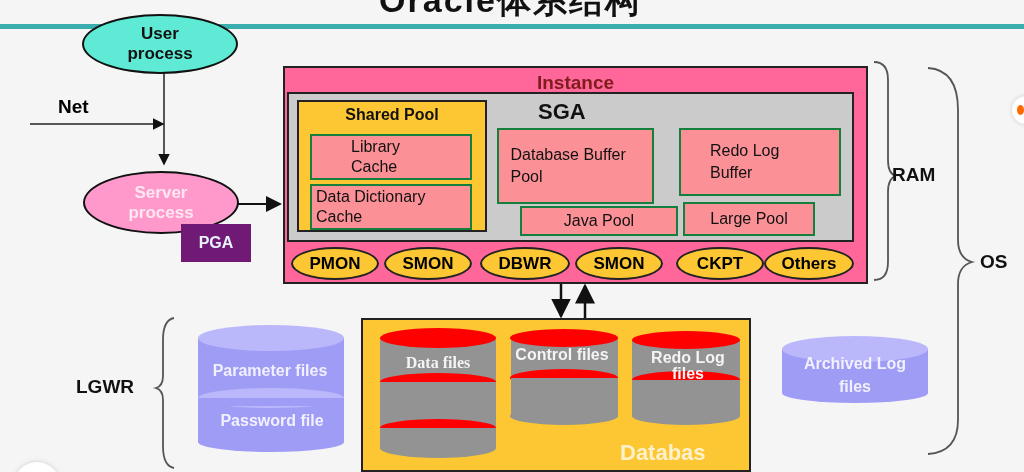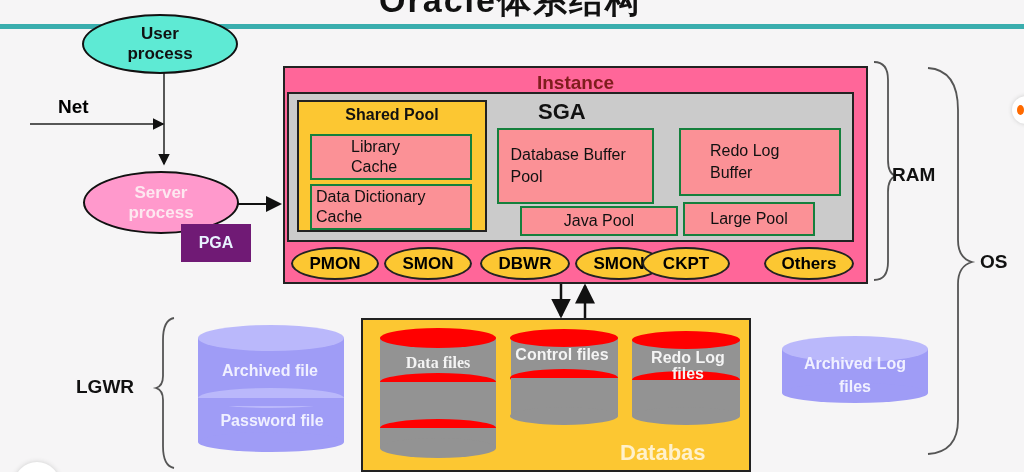--- a/index.html
+++ b/index.html
@@ -121,31 +121,31 @@
 
 <div class="abs box pinkbox" style="left:679px;top:128px;width:162px;height:68px;font-size:16px;line-height:22px;">
   <span style="width:100px">Redo Log Buffer</span>
 </div>
 <div class="abs box pinkbox" style="left:683px;top:202px;width:132px;height:34px;font-size:16px;">Large Pool</div>
 
 <div class="abs proc" style="left:291px;top:247px;width:88px;height:33px;">PMON</div>
 <div class="abs proc" style="left:384px;top:247px;width:88px;height:33px;">SMON</div>
 <div class="abs proc" style="left:480px;top:247px;width:90px;height:33px;">DBWR</div>
 <div class="abs proc" style="left:575px;top:247px;width:88px;height:33px;">SMON</div>
-<div class="abs proc" style="left:642px;top:247px;width:88px;height:33px;">CKPT</div>
+<div class="abs proc" style="left:676px;top:247px;width:88px;height:33px;">CKPT</div>
 <div class="abs proc" style="left:764px;top:247px;width:90px;height:33px;">Others</div>
 
 <div class="abs dbbox" style="left:361px;top:318px;width:390px;height:154px;z-index:-1;"></div>
 <div class="abs" style="left:620px;top:440px;font-size:22px;font-weight:bold;color:#fff1cc;">Databas</div>
 
 <div class="abs cyl-label" style="left:398px;top:350px;width:80px;line-height:26px;font-family:Liberation Serif, serif;">Data files</div>
 <div class="abs cyl-label" style="left:502px;top:346px;width:120px;">Control files</div>
 <div class="abs cyl-label" style="left:640px;top:350px;width:96px;line-height:16px;">Redo Log files</div>
 
-<div class="abs purple-label" style="left:210px;top:360px;width:120px;line-height:22px;">Archived file</div>
+<div class="abs purple-label" style="left:210px;top:360px;width:120px;line-height:22px;">Parameter files</div>
 <div class="abs purple-label" style="left:212px;top:410px;width:120px;line-height:22px;">Password file</div>
 <div class="abs purple-label" style="left:800px;top:352px;width:110px;line-height:23px;">Archived Log files</div>
 
 <div class="abs side-label" style="left:892px;top:164px;">RAM</div>
 <div class="abs side-label" style="left:980px;top:251px;">OS</div>
 <div class="abs side-label" style="left:76px;top:376px;">LGWR</div>
 
 <div class="abs" style="left:1012px;top:96px;width:28px;height:28px;border-radius:50%;background:#fff;box-shadow:0 0 4px #ccc;">
   <div style="position:absolute;left:5px;top:9px;width:7px;height:10px;border-radius:50%;background:#ff6a00;"></div>
 </div>

